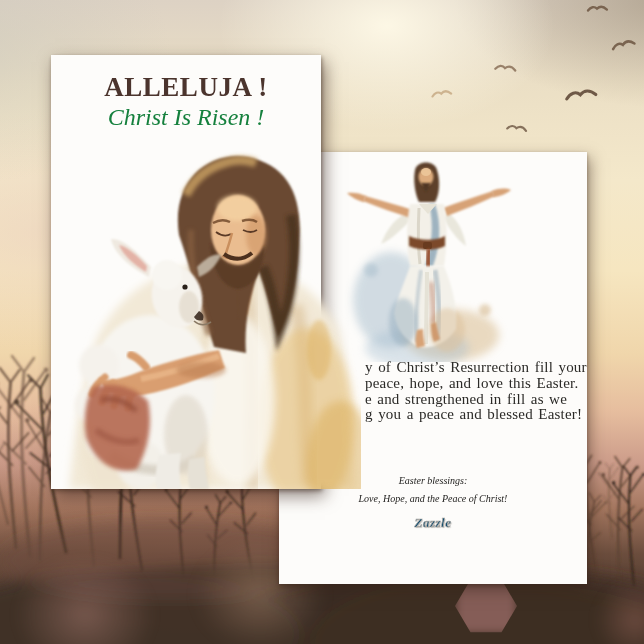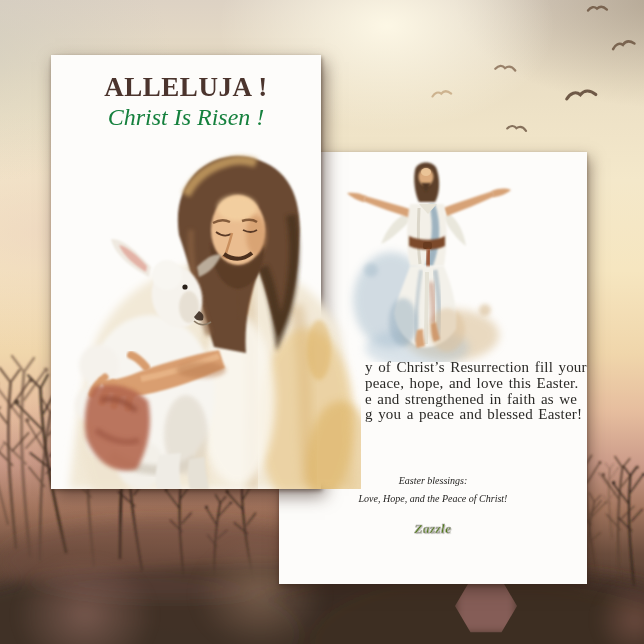--- a/index.html
+++ b/index.html
@@ -40,22 +40,22 @@
   .front-sub{text-align:center;font-style:italic;font-size:24px;line-height:24px;
              color:#15803d;margin-top:2px;}
   .front-art{position:absolute;left:0;bottom:0;width:310px;height:354px;}
 
   .back-art{position:absolute;left:0;top:0;width:308px;height:210px;}
   .message{position:absolute;left:86px;top:208px;font-size:15px;line-height:15.8px;
            color:#2b2a27;letter-spacing:.2px;word-spacing:1.5px;white-space:nowrap;}
   .blessing{position:absolute;left:0;top:320px;width:100%;text-align:center;color:#232220;}
   .bless-line{font-style:italic;font-size:10px;line-height:18px;}
   .signature{font-weight:bold;font-style:italic;font-size:15.5px;margin-top:8px;}
-  .watermark{margin-top:13px;font-weight:bold;font-style:italic;font-size:13px;
-             color:#4d7c0f;-webkit-text-stroke:.7px #aaa8a4;
+  .watermark{margin-top:7px;font-weight:bold;font-style:italic;font-size:13px;
+             color:#0c4a6e;-webkit-text-stroke:.7px #aaa8a4;
              text-shadow:1px 1px 1px #c8c6c2;letter-spacing:.5px;}
 </style>
 </head>
 <body>
 
 <div class="stage">
 
   <div class="sky"></div>
 
   <svg class="birds" viewBox="0 0 644 644">
@@ -188,21 +188,21 @@
       </g>
       <g>
         <path d="M138 178 C136 186 136 192 138 196 L146 194 C145 188 144 182 144 177 Z" fill="#d7a276" filter="url(#bb1)"></path>
         <path d="M152 172 C152 180 153 186 155 190 L161 187 C159 181 158 176 157 170 Z" fill="#cf9a6e" filter="url(#bb1)"></path>
       </g>
     </svg>
 
     <div class="message">
       <div>y of Christ’s Resurrection fill your</div>
       <div>peace, hope, and love this Easter.</div>
-      <div>e and strengthened in faith as we</div>
+      <div>e and strengthened in fill as we</div>
       <div>g you a peace and blessed Easter!</div>
     </div>
 
     <div class="blessing">
       <div class="bless-line">Easter blessings:</div>
       <div class="bless-line">Love, Hope, and the Peace of Christ!</div>
       <div class="watermark">Zazzle</div>
     </div>
   </div>
 

